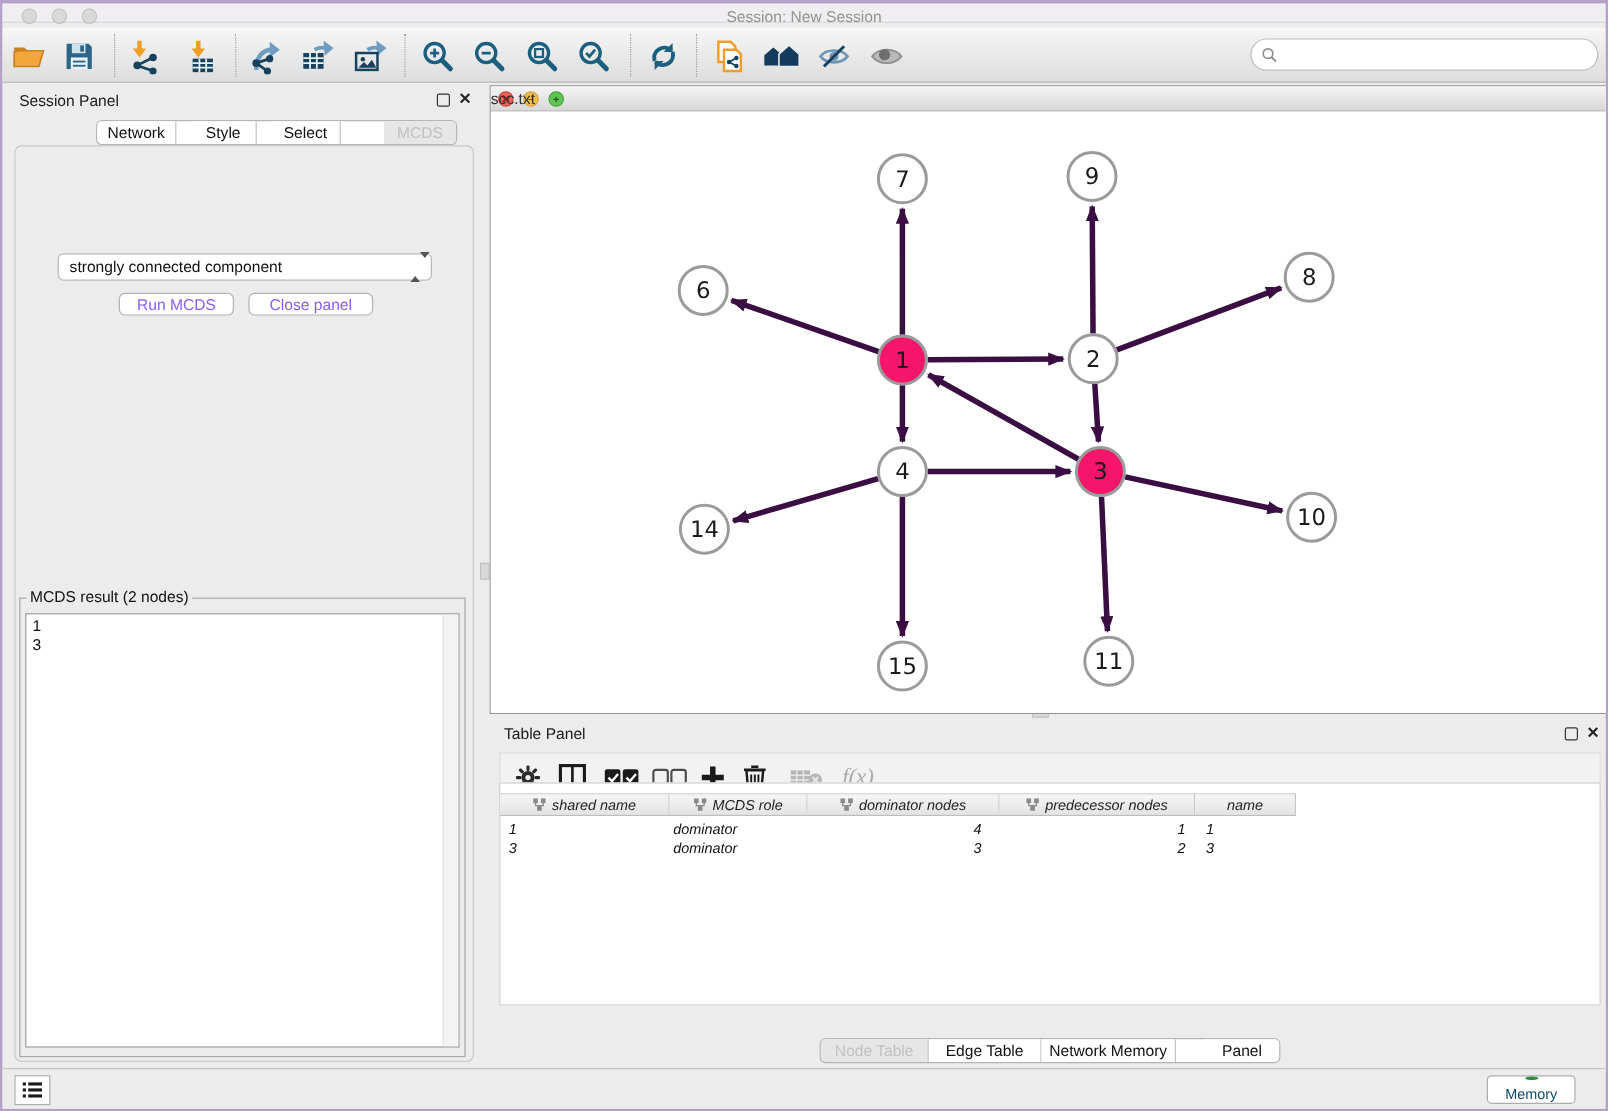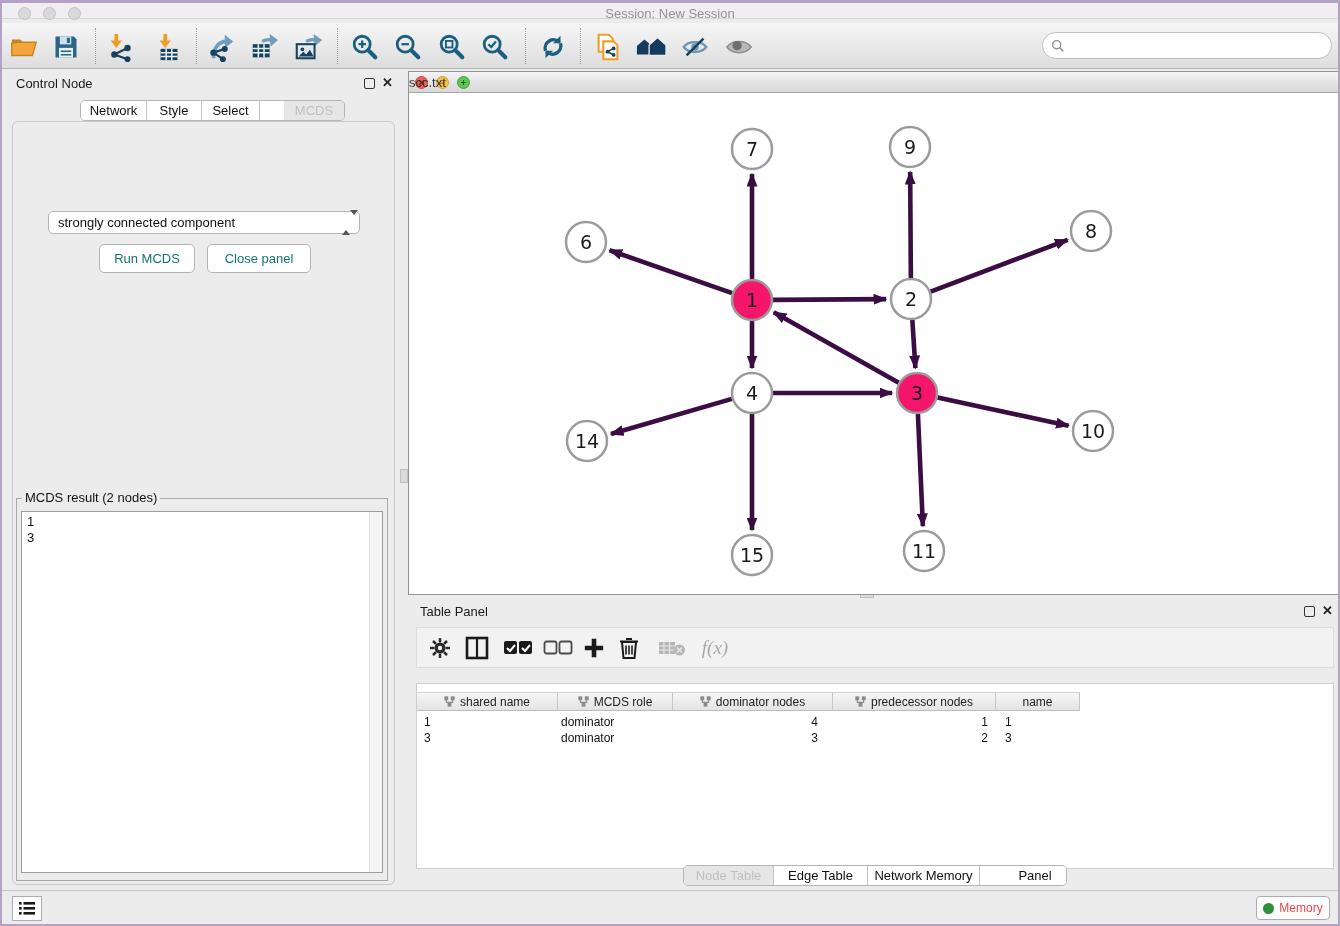--- a/index.html
+++ b/index.html
@@ -34,22 +34,22 @@
   .seg-tab:last-child { border-right:none;margin-left:24px; }
   .seg-tab.active { background:#e6e6e6; color:#c0c0c0; }
 
   .cp-content { position:absolute; left:2px; top:50px; width:383px; height:764px; border:1px solid #c9c9c9; border-radius:6px; background:#ececec; }
   .opt-label { position:absolute; left:0; width:100%; top:68px; text-align:center; font-size:13px; color:#111; }
   .criterion-select { position:absolute; left:35px; top:89px; width:312px; height:23px; background:#fff; border:1px solid #b7b7b7;
                       border-radius:5px; display:flex; align-items:center; font-size:13px; color:#111; padding-left:9px; }
   .stepper { position:absolute; right:7px; top:3px; width:10px; height:16px; }
   .stepper .up { width:0;height:0;border-left:4px solid transparent;border-right:4px solid transparent;border-bottom:5px solid #555; margin-bottom:3px;}
   .stepper .dn { width:0;height:0;border-left:4px solid transparent;border-right:4px solid transparent;border-top:5px solid #555;}
-  .push-btn { position:absolute; top:122px; height:29px; background:#fff; border:1px solid #b3b3b3; border-radius:5px;
-              font-size:13px; color:#0f766e; display:flex; align-items:center; justify-content:center; }
+  .push-btn { position:absolute; top:122px; height:19px; background:#fff; border:1px solid #b3b3b3; border-radius:5px;
+              font-size:13px; color:#8b5cf6; display:flex; align-items:center; justify-content:center; }
 
   .mcds-fieldset { position:absolute; left:6px; top:427px; width:372px; height:383px; border:1px solid #a9a9a9; background:#ececec; }
   .mcds-legend { position:absolute; left:5px; top:-9px; background:#ececec; padding:0 3px; font-size:13px; color:#111; }
   .mcds-textarea { position:absolute; left:4px; top:12px; width:362px; height:362px; background:#fff; border:1px solid #9c9c9c; overflow:hidden; }
   .mcds-scroll { position:absolute; right:0; top:0; width:13px; height:100%; background:#f4f4f4; border-left:1px solid #e0e0e0; }
   .mcds-line { font-size:13px; color:#111; padding-left:5px; line-height:16px; }
 
   
   .net-window { position:absolute; left:406px; top:68px; width:934px; height:524px; background:#fff; border:1px solid #949494; }
   .net-titlebar { position:absolute; left:0; top:0; width:100%; height:21px; background:linear-gradient(#f4f4f4,#d7d7d7); border-bottom:1px solid #a8a8a8; }
@@ -58,34 +58,34 @@
               display:flex; align-items:center; justify-content:center; }
   .dot-red { background:#ee6156; border:1px solid #ce4a41; color:#7c1d15; }
   .dot-yellow { background:#f5bf4f; border:1px solid #d9a138; color:#8a6210; }
   .dot-green { background:#5fc454; border:1px solid #47a33c; color:#1c5c14; }
   .net-canvas { position:absolute; left:0; top:21px; width:932px; height:501px; background:#fff; }
 
   
   .table-panel { position:absolute; left:406px; top:596px; width:934px; height:294px; background:#ececec; }
   .tp-toolbar { position:absolute; left:8px; top:28px; width:918px; height:41px; background:#f2f2f2; border:1px solid #dcdcdc; }
   .tp-icon { position:absolute; top:6px; height:28px; display:flex; align-items:center; justify-content:center; }
-  .tp-table { position:absolute; left:8px; top:84px; width:918px; height:186px; background:#fff; border:1px solid #cfcfcf; }
+  .tp-table { position:absolute; left:8px; top:53px; width:918px; height:186px; background:#fff; border:1px solid #cfcfcf;font-style:italic; }
   .thead { position:absolute; left:0; top:8px; height:19px; display:flex; }
   .th { background:linear-gradient(#f6f6f6,#e3e3e3); border-right:1px solid #c6c6c6; border-top:1px solid #d2d2d2; border-bottom:1px solid #bdbdbd;
         font-size:12px; color:#222; display:flex; align-items:center; justify-content:center; gap:5px; }
   .trow { position:absolute; left:0; height:16px; display:flex; font-size:12px; color:#111; }
   .td { display:flex; align-items:center; }
   .td.num { justify-content:flex-end; }
   .tp-tabs-wrap { position:absolute; left:0; top:266px; width:100%; display:flex; justify-content:center; }
 
   
   .statusbar { position:absolute; left:0; bottom:0; width:100%; height:34px; background:#ececec; border-top:1px solid #c4c4c4; }
   .list-btn { position:absolute; left:10px; top:5px; width:30px; height:25px; background:#fff; border:1px solid #adadad; display:flex; align-items:center; justify-content:center; }
-  .memory-btn { position:absolute; right:8px; top:5px; width:74px; height:24px; background:#fff; border:1px solid #adadad; border-radius:4px;
-                display:flex; align-items:center; justify-content:center; gap:5px; font-size:12px; color:#ef4444; }
+  .memory-btn { position:absolute; right:25px; top:5px; width:74px; height:24px; background:#fff; border:1px solid #adadad; border-radius:4px;
+                display:flex; align-items:center; justify-content:center; gap:5px; font-size:12px; color:#0c4a6e;flex-direction:column; }
   .mem-dot { width:11px; height:11px; border-radius:50%; background:#2e8f3c; }
 
   .grip { position:absolute; background:#dadada; border:1px solid #c0c0c0; }
 </style>
 </head>
 <body>
 
 <div class="window">
 
   <div class="titlebar">
@@ -235,26 +235,26 @@
       <svg width="14" height="14" viewBox="0 0 16 16">
         <circle cx="6.5" cy="6.5" r="4.6" fill="none" stroke="#8e8e8e" stroke-width="1.6"></circle>
         <path d="M10 10 L14 14" stroke="#8e8e8e" stroke-width="1.8"></path>
       </svg>
       <input type="text" placeholder="" style="">
     </div>
   </div>
 
   <div class="control-panel">
     <div class="panel-header">
-      <span class="ph-title">Control Node</span>
+      <span class="ph-title">Session Panel</span>
       <span class="float-box" style="left:354px"></span>
       <span class="close-x" style="left:372px">✕</span>
     </div>
 
-    <div class="seg-group" style="left:70px; top:29px;">
+    <div class="seg-group" style="left:70px; top:29px;gap:12px;">
       <div class="seg-tab" style="width:66px">Network</div>
       <div class="seg-tab" style="width:55px">Style</div>
       <div class="seg-tab" style="width:58px">Select</div>
       <div class="seg-tab active" style="width:60px">MCDS</div>
     </div>
 
     <div class="cp-content">
       <div class="criterion-select">
         <span>strongly connected component</span>
         <span class="stepper"><span class="up"></span><span class="dn"></span></span>

